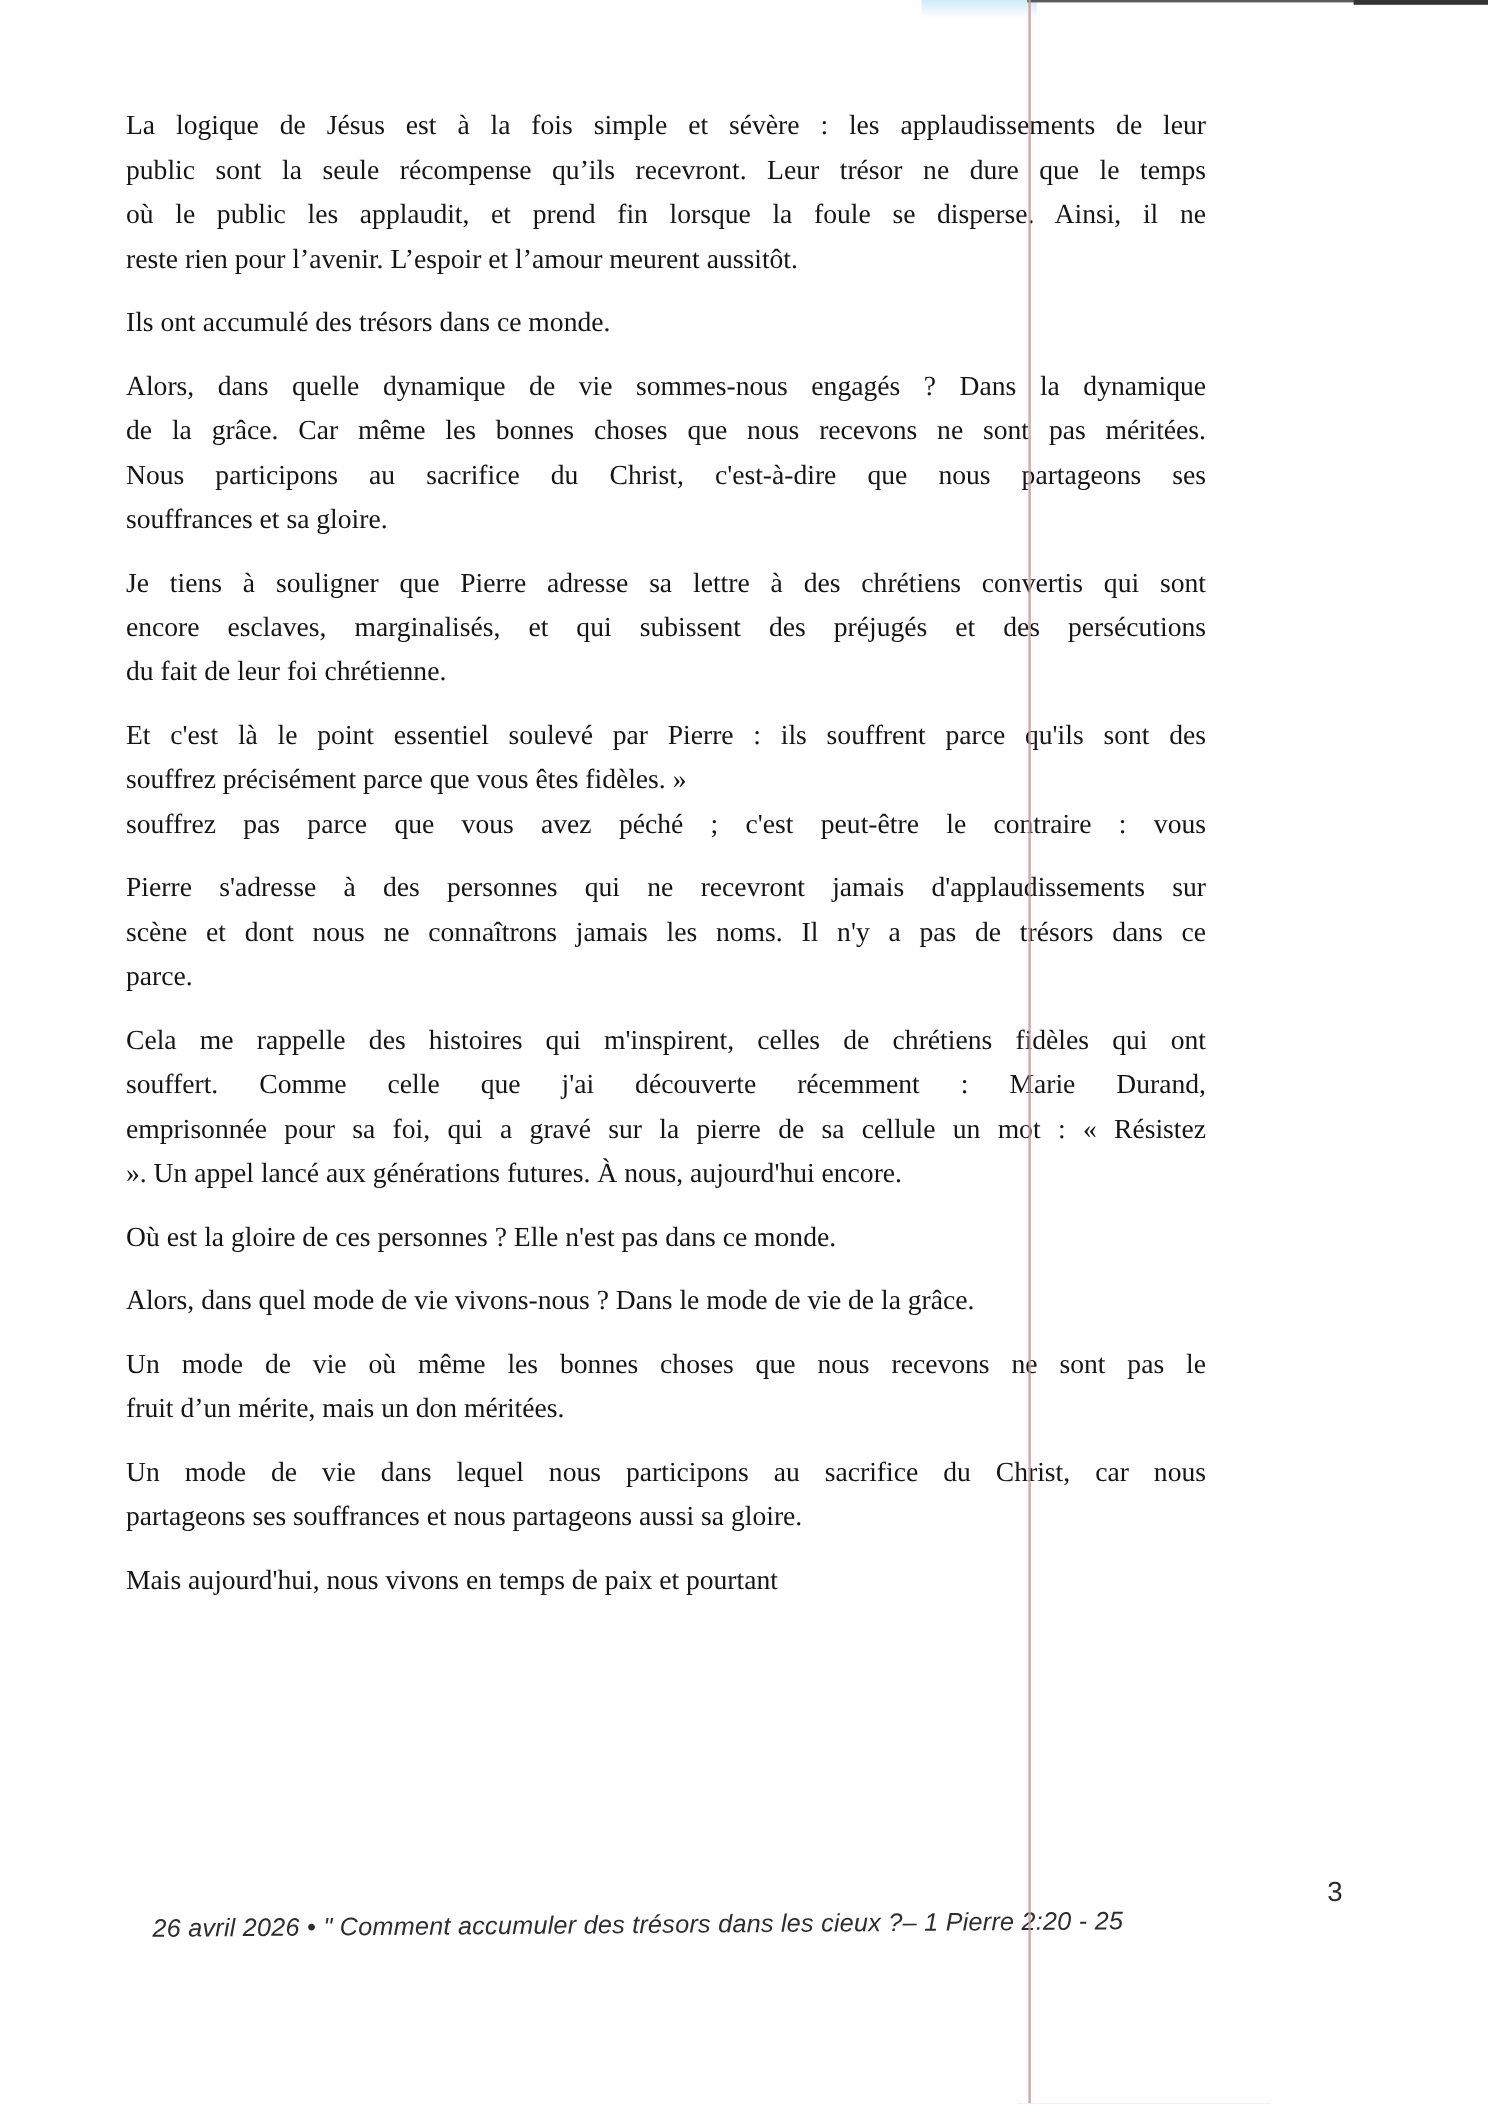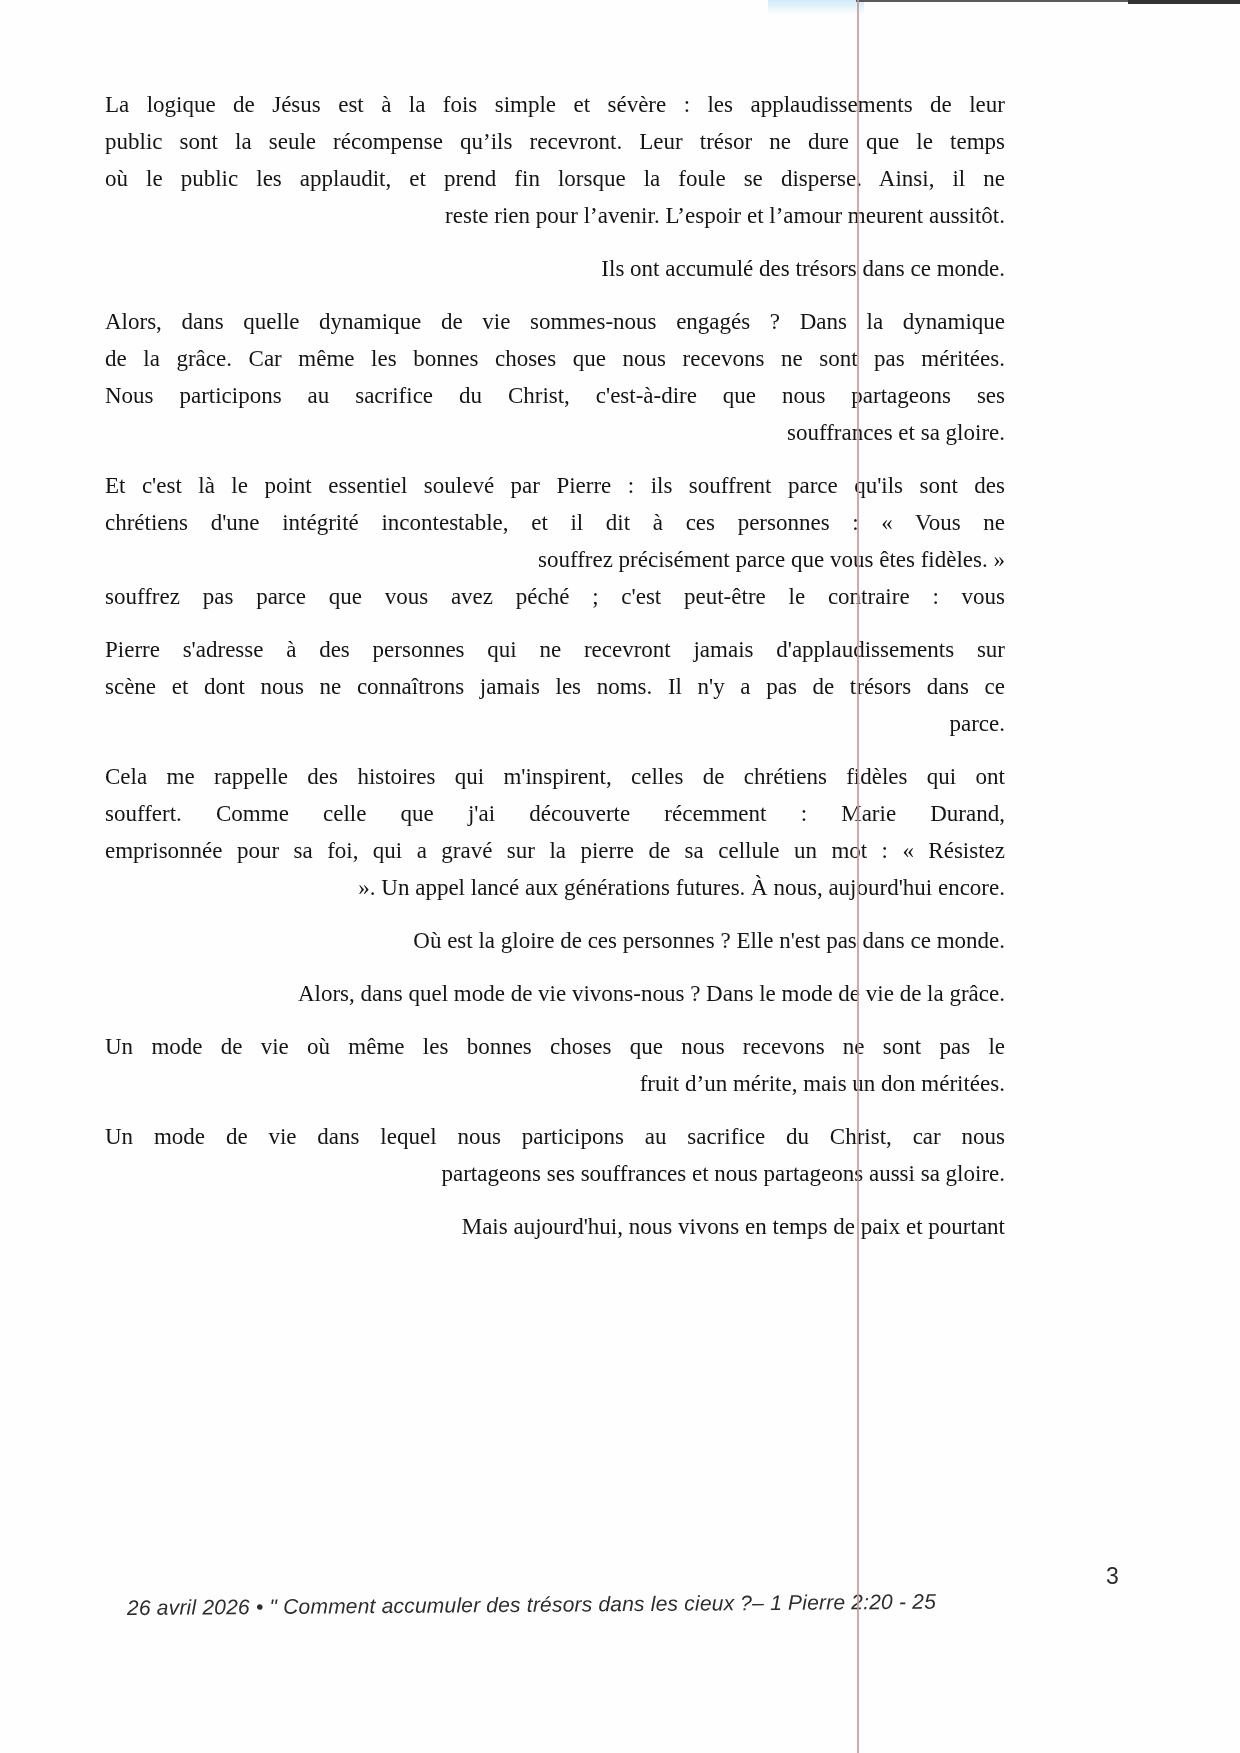--- a/index.html
+++ b/index.html
@@ -14,21 +14,21 @@
   
   .text-block{
     position:absolute;
     left:105px;top:86px;
     width:900px;
     color:#151515;
     font-size:23px;
     line-height:37px;
   }
   .para{margin:0 0 16px 0;}
-  .line{white-space:normal;text-align:right;}
+  .line{white-space:normal;}
   .line.just{text-align:justify;text-align-last:justify;}
   
   .v-streak{
     position:absolute;top:0;bottom:0;left:857px;width:2px;
     opacity:.85;z-index:6;
   }
   .top-edge{
     position:absolute;top:0;left:856px;width:384px;height:2px;
     z-index:5;
   }
@@ -78,22 +78,26 @@
       <div class="para">
         <div class="line">Ils ont accumulé des trésors dans ce monde.</div>
       </div>
       <div class="para">
         <div class="line just">Alors, dans quelle dynamique de vie sommes-nous engagés ? Dans la dynamique</div>
         <div class="line just">de la grâce. Car même les bonnes choses que nous recevons ne sont pas méritées.</div>
         <div class="line just">Nous participons au sacrifice du Christ, c'est-à-dire que nous partageons ses</div>
         <div class="line">souffrances et sa gloire.</div>
       </div>
       <div class="para">
+        <div class="line just">Je tiens à souligner que Pierre adresse sa lettre à des chrétiens convertis qui sont</div>
+        <div class="line just">encore esclaves, marginalisés, et qui subissent des préjugés et des persécutions</div>
+        <div class="line">du fait de leur foi chrétienne.</div>
+      </div>
+      <div class="para">
         <div class="line just">Et c'est là le point essentiel soulevé par Pierre : ils souffrent parce qu'ils sont des</div>
-        <div class="line just">chrétiens d'une intégrité incontestable, et il dit à ces personnes : « Vous ne</div>
         <div class="line">souffrez précisément parce que vous êtes fidèles. »</div>
         <div class="line just">souffrez pas parce que vous avez péché ; c'est peut-être le contraire : vous</div>
       </div>
       <div class="para">
         <div class="line just">Pierre s'adresse à des personnes qui ne recevront jamais d'applaudissements sur</div>
         <div class="line just">scène et dont nous ne connaîtrons jamais les noms. Il n'y a pas de trésors dans ce</div>
         <div class="line">parce.</div>
       </div>
       <div class="para">
         <div class="line just">Cela me rappelle des histoires qui m'inspirent, celles de chrétiens fidèles qui ont</div>

